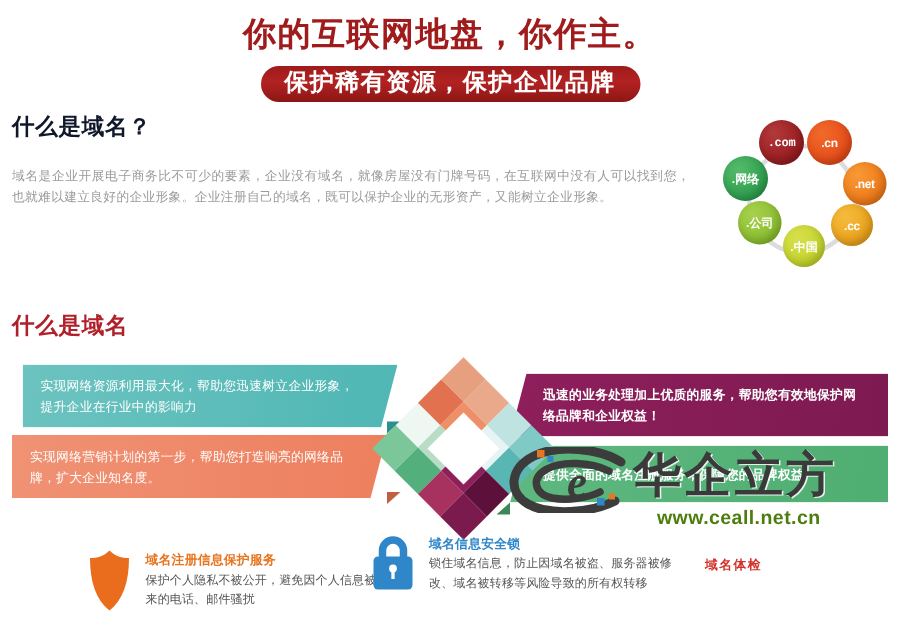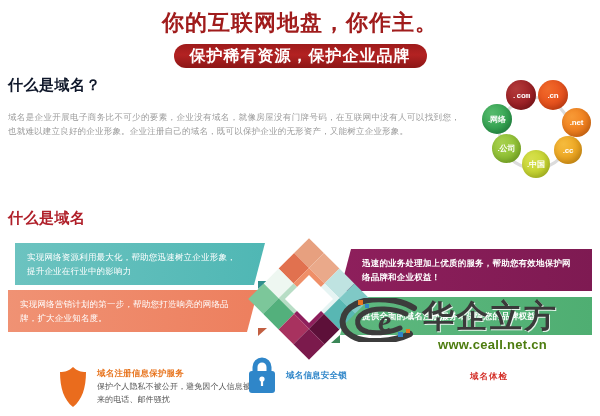--- a/index.html
+++ b/index.html
@@ -374,20 +374,21 @@
   <div class="feat-ico">
     <svg viewBox="0 0 34 42" width="34" height="42" aria-hidden="true">
       <path d="M10 18 V13 a7 7 0 0 1 14 0 V18" fill="none" stroke="#2f86c9" stroke-width="5"></path>
       <rect x="4" y="17" width="26" height="22" rx="3" fill="#2f86c9"></rect>
       <circle cx="17" cy="25" r="2.6" fill="#ffffff"></circle>
       <rect x="15.9" y="26" width="2.2" height="6" fill="#ffffff"></rect>
     </svg>
   </div>
   <div class="feat-txt">
     <div class="feat-title blue">域名信息安全锁</div>
+    <div class="feat-body">锁住域名信息，防止因域名被盗、服务器被修改、域名被转移等风险导致的所有权转移</div>
   </div>
 </div>
 
 <div class="watermark">
   <div class="wm-e">
     <svg viewBox="0 0 88 44" width="88" height="44" aria-hidden="true">
       <path d="M76 10 C62 1 34 -2 18 6 C2 14 0 30 14 38 C28 46 56 44 72 36" fill="none" stroke="#3c3c3c" stroke-width="6" stroke-linecap="round"></path>
       <path d="M68 16 C56 10 36 9 26 15 C16 21 18 31 30 34 C40 36 54 34 62 30" fill="none" stroke="#3c3c3c" stroke-width="5" stroke-linecap="round"></path>
       <text x="40" y="33" font-family="'Liberation Serif', serif" font-size="30" font-style="italic" font-weight="bold" fill="#3c3c3c">e</text>
       <rect x="20" y="2" width="5" height="5" fill="#e8751f"></rect>

